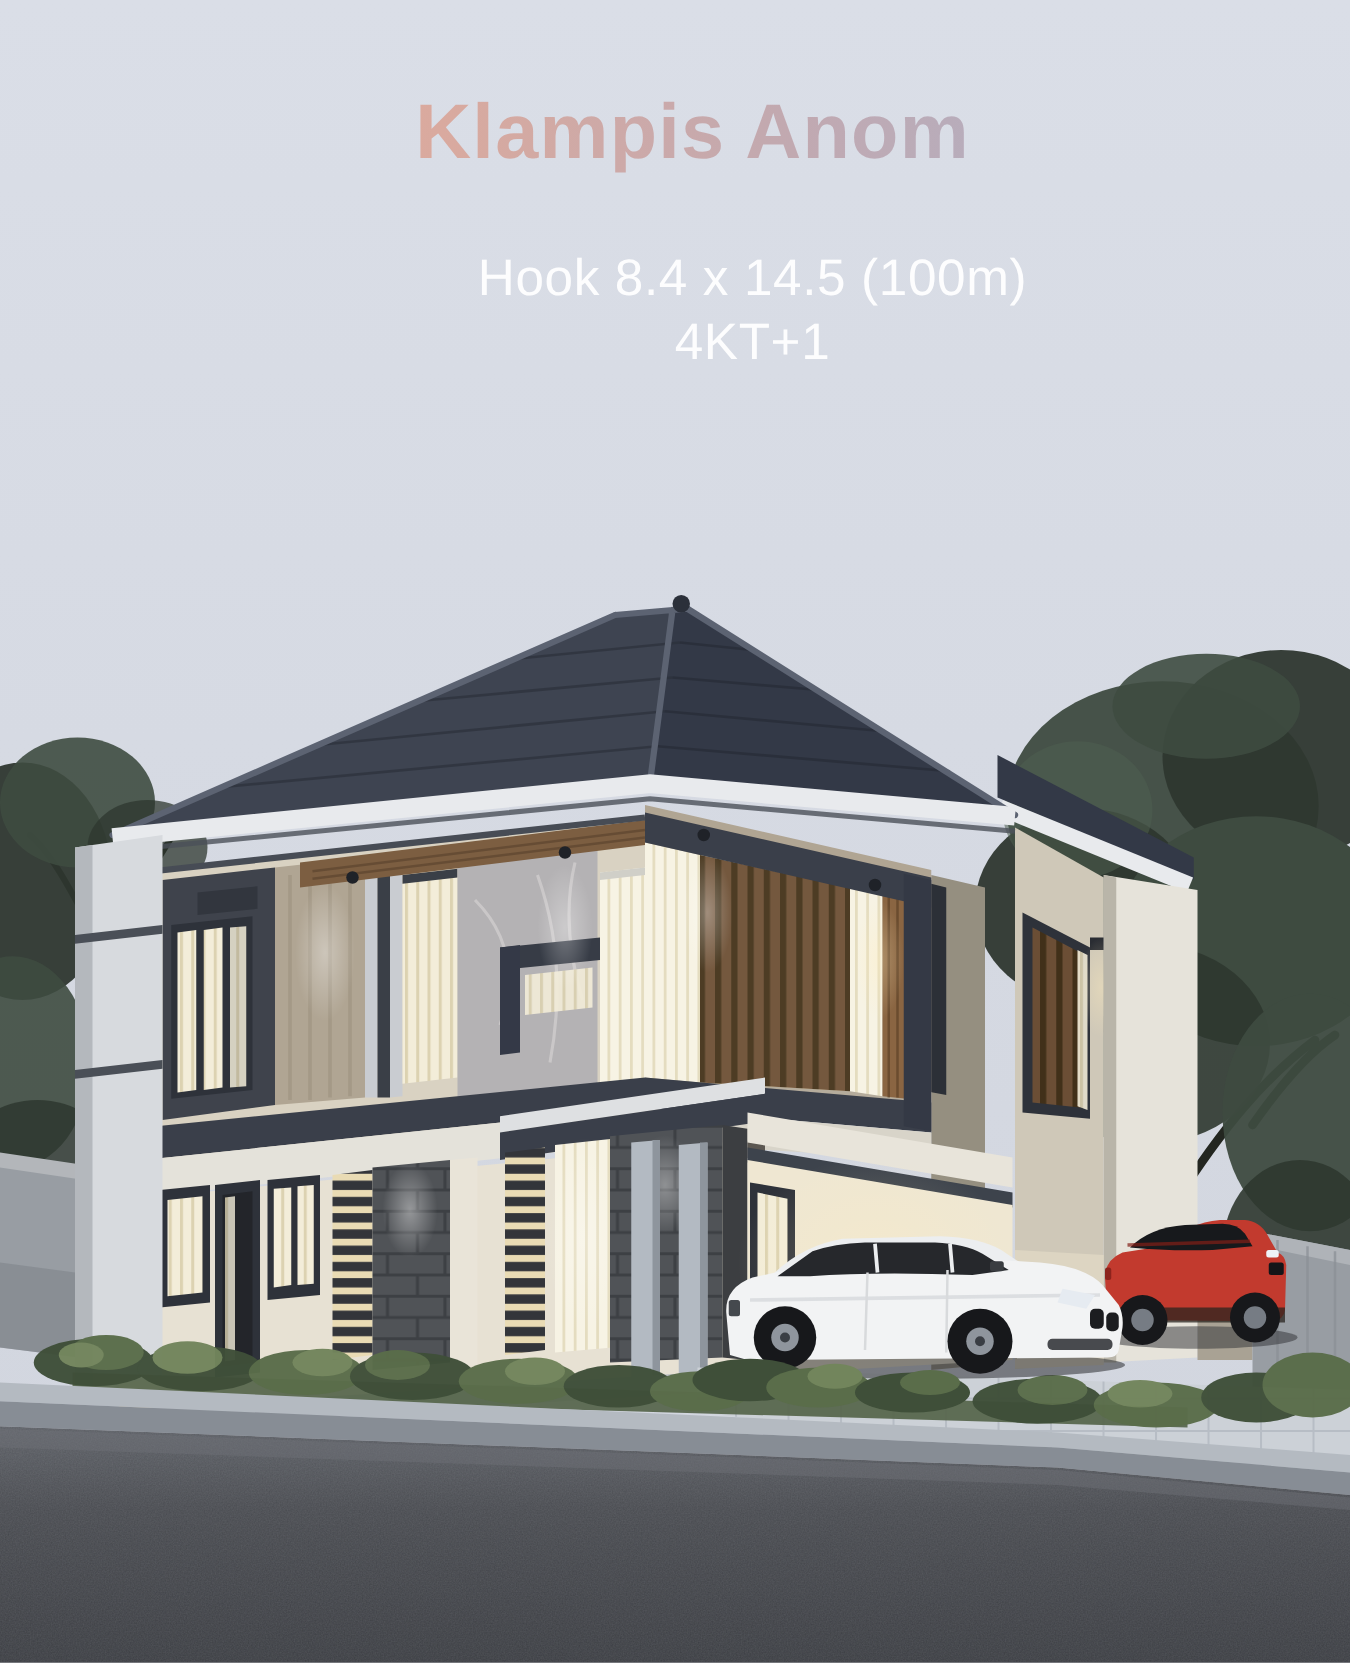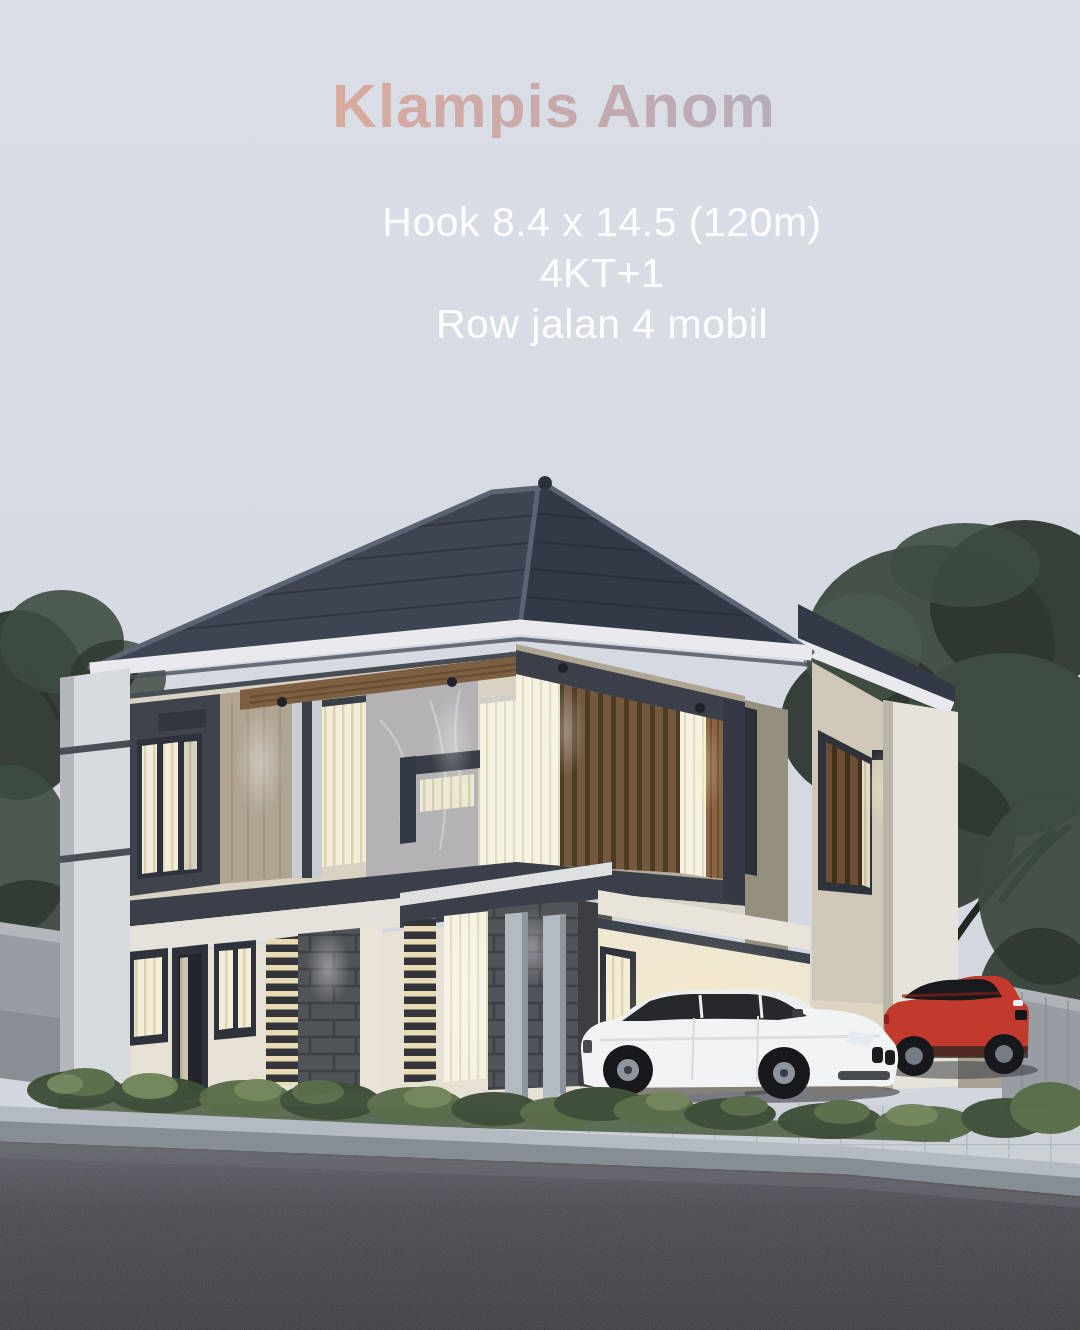--- a/index.html
+++ b/index.html
@@ -339,21 +339,20 @@
   <ellipse cx="655" cy="1110" rx="42" ry="16" style="fill:var(--shrub-mid,#5a6d4a)"></ellipse>
   <ellipse cx="668" cy="1101" rx="22" ry="10" style="fill:var(--shrub-light,#72855c)"></ellipse>
   <ellipse cx="730" cy="1114" rx="46" ry="16" style="fill:var(--shrub-dark,#3f4f39)"></ellipse>
   <ellipse cx="744" cy="1106" rx="24" ry="10" style="fill:var(--shrub-mid,#5a6d4a)"></ellipse>
 </g>
 </svg>
 
 <div class="overlay">
   <h1 class="title">Klampis Anom</h1>
   <div class="specs">
-    <div class="spec-line">Hook 8.4 x 14.5 (120m)</div>
+    <div class="spec-line">Hook 8.4 x 14.5 (100m)</div>
     <div class="spec-line spec-row">
       <span>4KT+1</span>
     </div>
-    <div class="spec-line">Row jalan 4 mobil</div>
   </div>
 </div>
 
 </div>
 
 </body></html>

